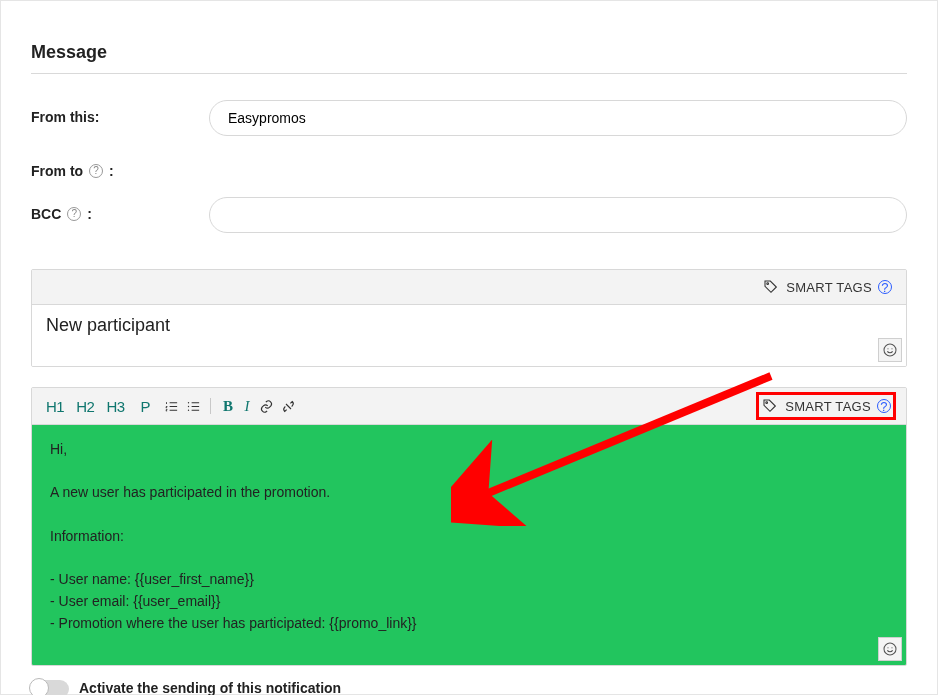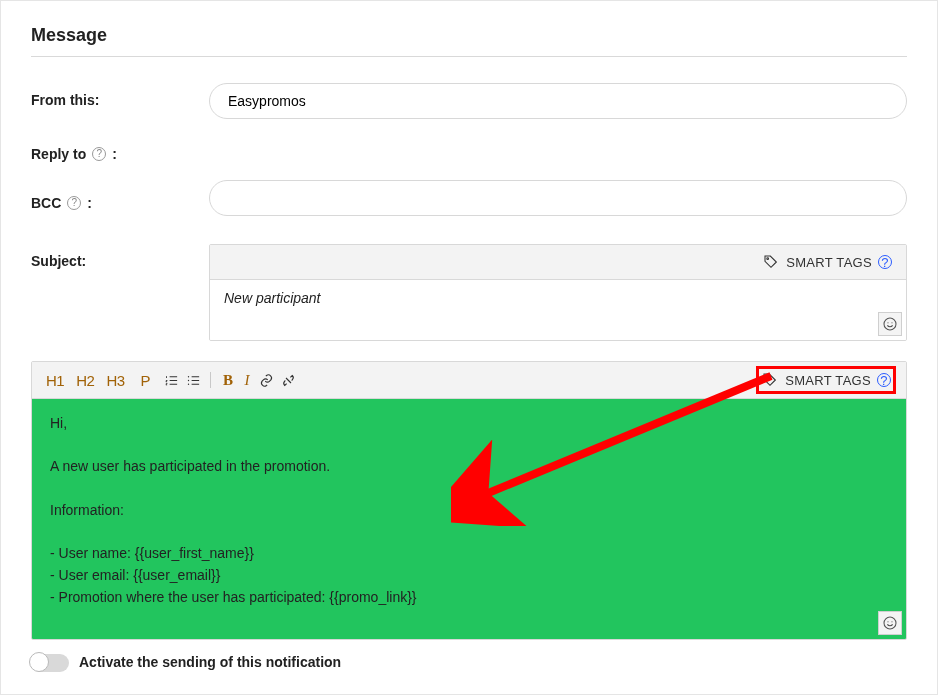--- a/index.html
+++ b/index.html
@@ -11,21 +11,21 @@
     font-size: 14px;
   }
   .page {
     width: 938px;
     height: 695px;
     padding: 24px 30px 0 30px;
     border: 1px solid #e5e5e5;
     position: relative;
   }
   h2.section-title {
-    margin: 0 0 10px 0;
+    margin: 17px 0 10px 0;
     font-size: 18px;
     font-weight: 700;
   }
   hr.sep {
     border: none;
     border-top: 1px solid #d9d9d9;
     margin: 0 0 26px 0;
   }
   .row {
     display: flex;
@@ -95,21 +95,21 @@
   .editor-toolbar {
     display: flex;
     align-items: center;
     gap: 4px;
     font-family: Georgia, serif;
     color: #333;
   }
   .tbtn {
     padding: 0 4px;
     font-size: 15px;
-    color: #a16207;
+    color: #0f766e;
     cursor: pointer;
     font-family: "Helvetica Neue", Arial, sans-serif;
     font-weight: 300;
     letter-spacing: -0.5px;
   }
   .tbtn-icon {
     display: inline-flex;
     align-items: center;
     justify-content: center;
     width: 18px;
@@ -121,23 +121,22 @@
   .div-sep {
     width: 1px;
     height: 16px;
     background: #c8c8c8;
     margin: 0 4px;
   }
   .subject-body {
     position: relative;
     padding: 10px 14px 30px 14px;
     min-height: 60px;
-    font-size: 14px;
+    font-size: 18px;
     background: #fff;
-    font-style: italic;
   }
   .emoji-corner {
     position: absolute;
     right: 4px;
     bottom: 4px;
     width: 24px;
     height: 24px;
     border: 1px solid #cfcfcf;
     background: #f4f4f4;
     display: flex;
@@ -213,41 +212,38 @@
     <div class="label-col">
       <span>From this:</span>
     </div>
     <div class="field-col">
       <input class="pill-input" value="Easypromos" style="">
     </div>
   </div>
 
   <div class="row">
     <div class="label-col">
-      <span>Reply to</span>
+      <span>From to</span>
       <span class="help qmark">?</span>
       <span>:</span>
     </div>
   </div>
 
-  <div class="row" style="margin-bottom:28px;align-items:center;">
+  <div class="row" style="margin-bottom:36px;">
     <div class="label-col">
       <span>BCC</span>
       <span class="help qmark">?</span>
       <span>:</span>
     </div>
     <div class="field-col">
       <input class="pill-input" value="" style="">
     </div>
   </div>
 
   <div class="row" style="margin-bottom:20px;">
-    <div class="label-col">
-      <span>Subject:</span>
-    </div>
     <div class="field-col">
       <div class="block-field">
         <div class="smart-bar">
           <span class="fill"></span>
           <span class="smart-tags-btn">
             <span class="tbtn-icon">
               <svg width="16" height="16" viewBox="0 0 24 24" fill="none" stroke="#333" stroke-width="1.6">
                   <path d="M20 12l-8 8-9-9V3h8l9 9z"></path>
                   <circle cx="7" cy="7" r="1.3"></circle>
                 </svg>

